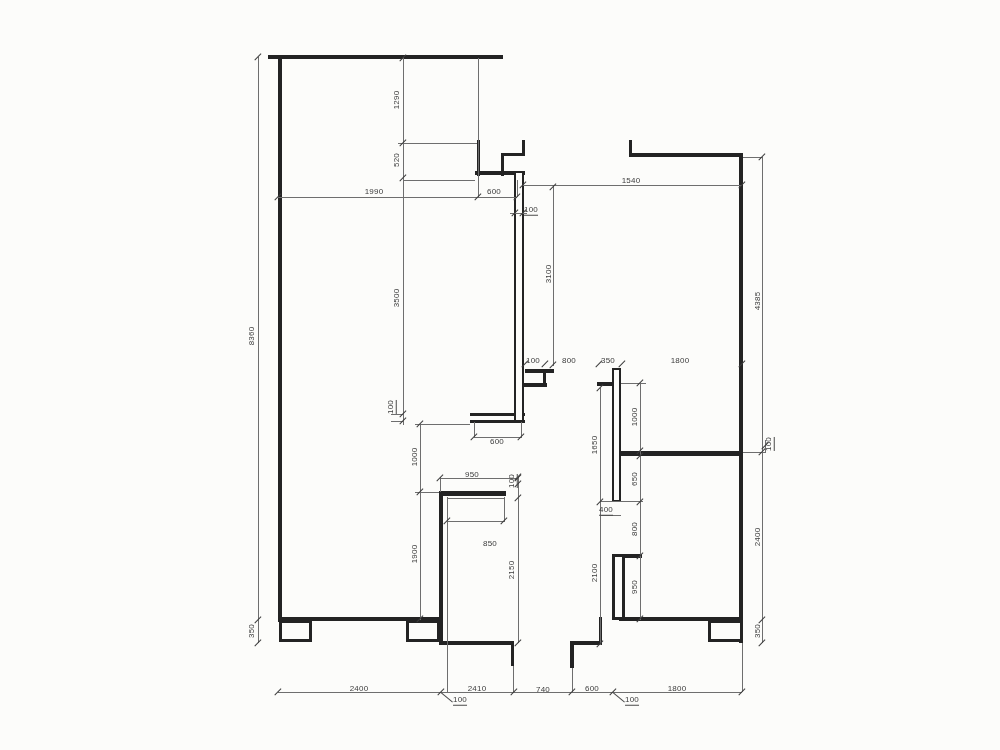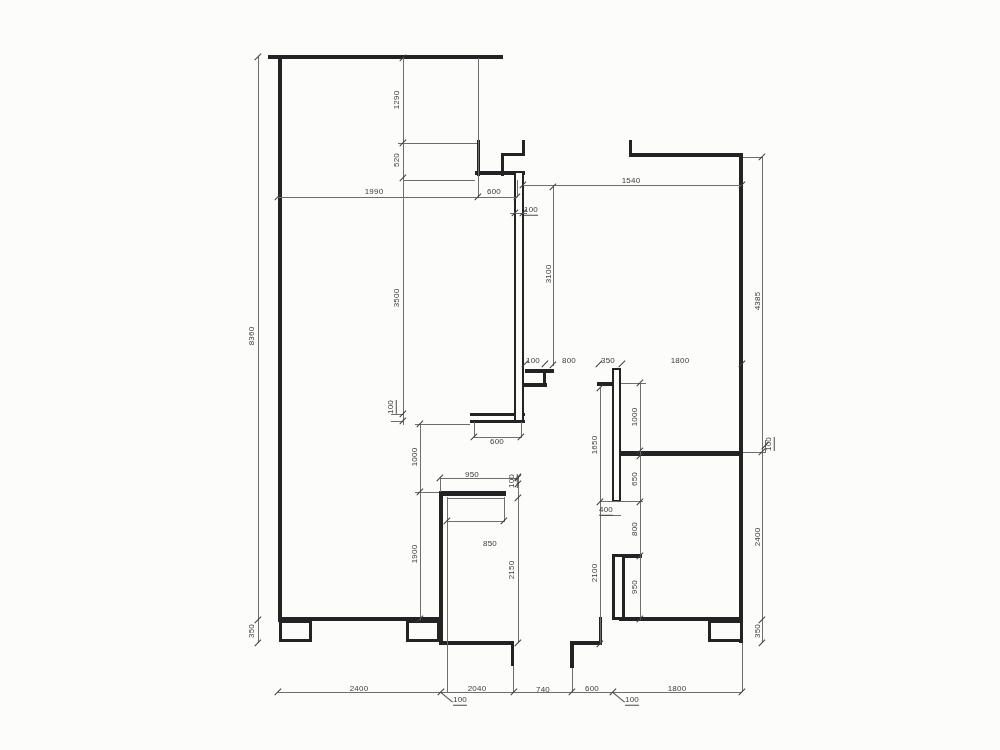--- a/index.html
+++ b/index.html
@@ -186,20 +186,20 @@
       <div class="dimlabel rot" style="left: 511px; top: 570px; color: rgb(60, 60, 60);">2150</div>
       <div class="dimlabel" style="left: 472px; top: 474px; color: rgb(60, 60, 60);">950</div>
       <div class="dimlabel rot ul" style="left: 512px; top: 481px; color: rgb(60, 60, 60);">100</div>
       <div class="dimlabel" style="left: 490px; top: 516px; color: rgb(60, 60, 60); margin-top: 27px;">850</div>
       <div class="dimlabel rot" style="left: 414px; top: 457px; color: rgb(60, 60, 60);">1000</div>
       <div class="dimlabel rot" style="left: 414px; top: 554px; color: rgb(60, 60, 60);">1900</div>
       <div class="dimlabel rot" style="left: 757px; top: 537px; color: rgb(60, 60, 60);">2400</div>
       <div class="dimlabel rot" style="left: 757px; top: 631px; color: rgb(60, 60, 60);">350</div>
       <div class="dimlabel rot" style="left: 251px; top: 631px; color: rgb(60, 60, 60);">350</div>
       <div class="dimlabel" style="left: 359px; top: 688px; color: rgb(60, 60, 60);">2400</div>
-      <div class="dimlabel" style="left: 477px; top: 688px; color: rgb(60, 60, 60);">2040</div>
+      <div class="dimlabel" style="left: 477px; top: 688px; color: rgb(60, 60, 60);">2410</div>
       <div class="dimlabel" style="left: 543px; top: 689px; color: rgb(60, 60, 60);">740</div>
       <div class="dimlabel" style="left: 592px; top: 688px; color: rgb(60, 60, 60);">600</div>
       <div class="dimlabel" style="left: 677px; top: 688px; color: rgb(60, 60, 60);">1800</div>
       <div class="dimlabel ul" style="left: 460px; top: 700px; color: rgb(60, 60, 60);">100</div>
       <div class="dimlabel ul" style="left: 632px; top: 700px; color: rgb(60, 60, 60);">100</div>
     </div>
 </div>
 
 </body></html>

